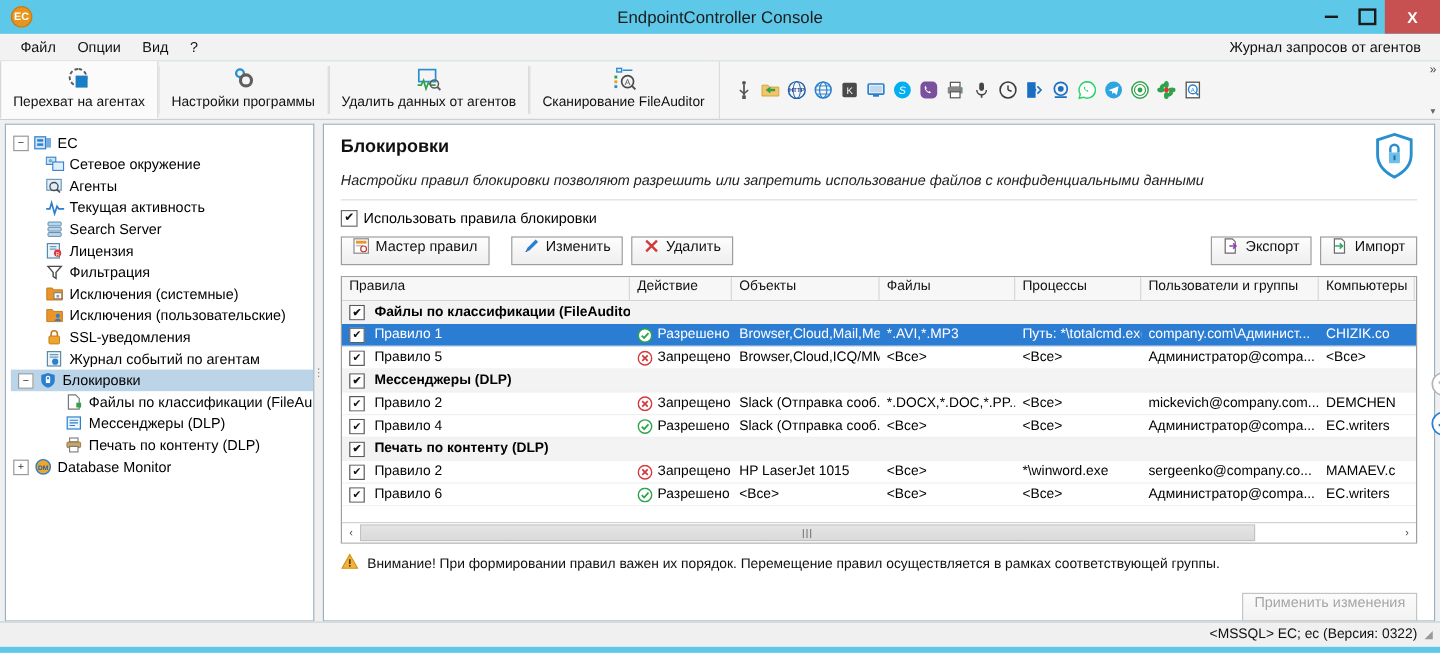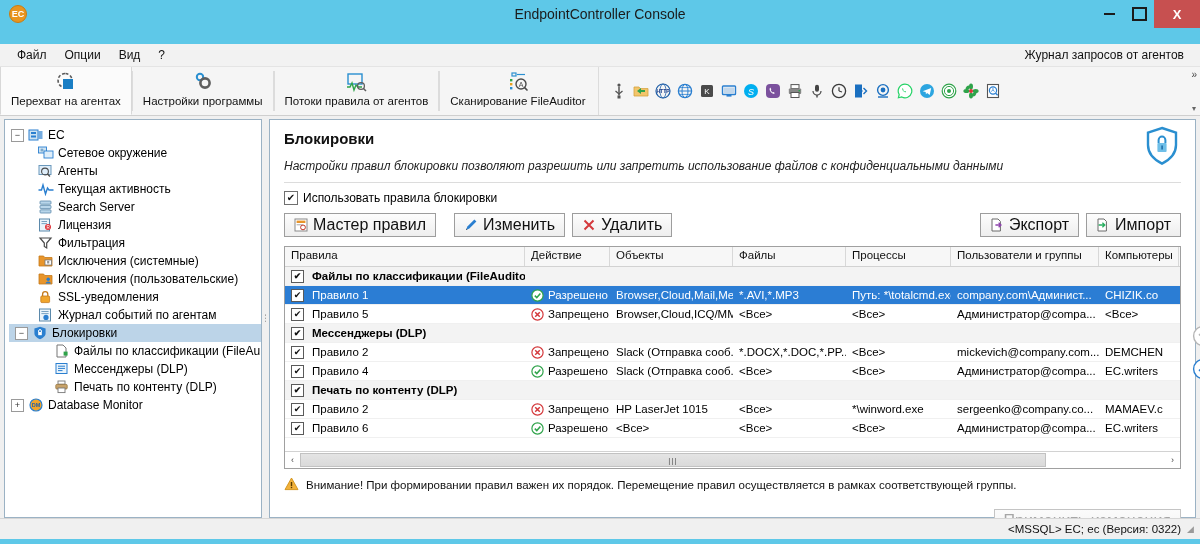--- a/index.html
+++ b/index.html
@@ -54,21 +54,20 @@
   .wb .min-glyph { width: 11px; height: 2px; background: #1b1b1b; display:block;}
   .wb .max-glyph { width: 11px; height: 10px; border: 2px solid #1b1b1b; display:block;}
 
   
   .menubar {
     height: 22px; flex: 0 0 22px;
     background: #f2f2f2;
     border-bottom: 1px solid #e4e4e4;
     display: flex; align-items: center;
     padding: 0 8px;
-    margin-top: 16px;
   }
   .menuitem { padding: 0 9px; font-size: 12px; line-height: 22px; color: #111; }
   .menu-right { margin-left: auto; padding-right: 8px; font-size: 12px; color: #111;}
 
   
   .ribbon {
     flex: 0 0 48px; height: 48px;
     background: #f5f5f5;
     border-bottom: 1px solid #cfcfcf;
     display: flex; align-items: stretch;
@@ -165,22 +164,22 @@
   .toolrow { padding: 8px 14px 0 14px; }
   .chk-line { display: flex; align-items: center; gap: 5px; font-size: 12px; }
   .cbox {
     width: 12px; height: 12px; border: 1px solid #6f6f6f; background: #fff;
     display: flex; align-items: center; justify-content: center;
     font-size: 10px; line-height: 1; color: #111; flex: 0 0 12px;
   }
   .btnrow { display: flex; align-items: center; margin-top: 8px; gap: 7px; }
   .btn {
     height: 22px; border: 1px solid #9d9d9d; background: linear-gradient(#fdfdfd,#eeeeee);
-    display: flex; align-items: center; gap: 5px; padding: 0 9px;
-    font-size: 16px; color: #111; white-space: nowrap;
+    display: flex; align-items: flex-start; gap: 5px; padding: 0 9px;
+    font-size: 12px; color: #111; white-space: nowrap;
   }
   .btn .bico { display: flex; align-items: center; justify-content: center; width: 14px; height: 14px;}
   .btn-sep { width: 4px; }
   .spacer { flex: 1 1 auto; }
 
   
   .grid-wrap {
     margin: 9px 14px 0 14px;
     border: 1px solid #a0a0a0;
     background: #fff;
@@ -308,21 +307,21 @@
 
     <div class="rb">
       <div class="rb-ico">
         <svg width="24" height="22" viewBox="0 0 24 22">
           <rect x="4" y="3" width="14" height="10" fill="none" stroke="#2a8fd0" stroke-width="1.4"></rect>
           <path d="M3 16 l3 0 l2-4 l2 7 l2-5 l2 2 l4 0" fill="none" stroke="#2fa34a" stroke-width="1.4"></path>
           <circle cx="17" cy="15" r="3.4" fill="none" stroke="#5e5e5e" stroke-width="1.3"></circle>
           <line x1="19.5" y1="17.5" x2="22" y2="20" stroke="#5e5e5e" stroke-width="1.5"></line>
         </svg>
       </div>
-      <div class="rb-lbl">Потоки правила от агентов</div>
+      <div class="rb-lbl">Удалить данных от агентов</div>
     </div>
     <div class="rb-sep"></div>
 
     <div class="rb-sep"></div>
 
     <div class="rb">
       <div class="rb-ico">
         <svg width="24" height="22" viewBox="0 0 24 22">
           <rect x="6" y="2" width="4" height="3" fill="none" stroke="#2a8fd0" stroke-width="1.2"></rect>
           <line x1="11" y1="3.5" x2="19" y2="3.5" stroke="#2a8fd0" stroke-width="1.2"></line>

